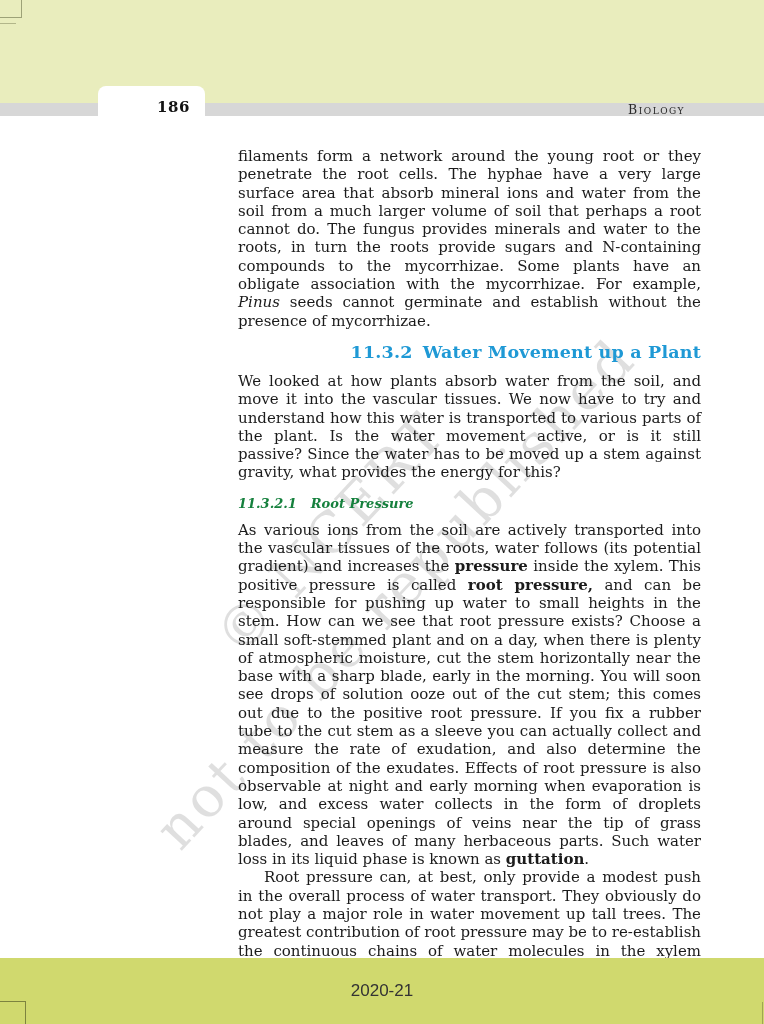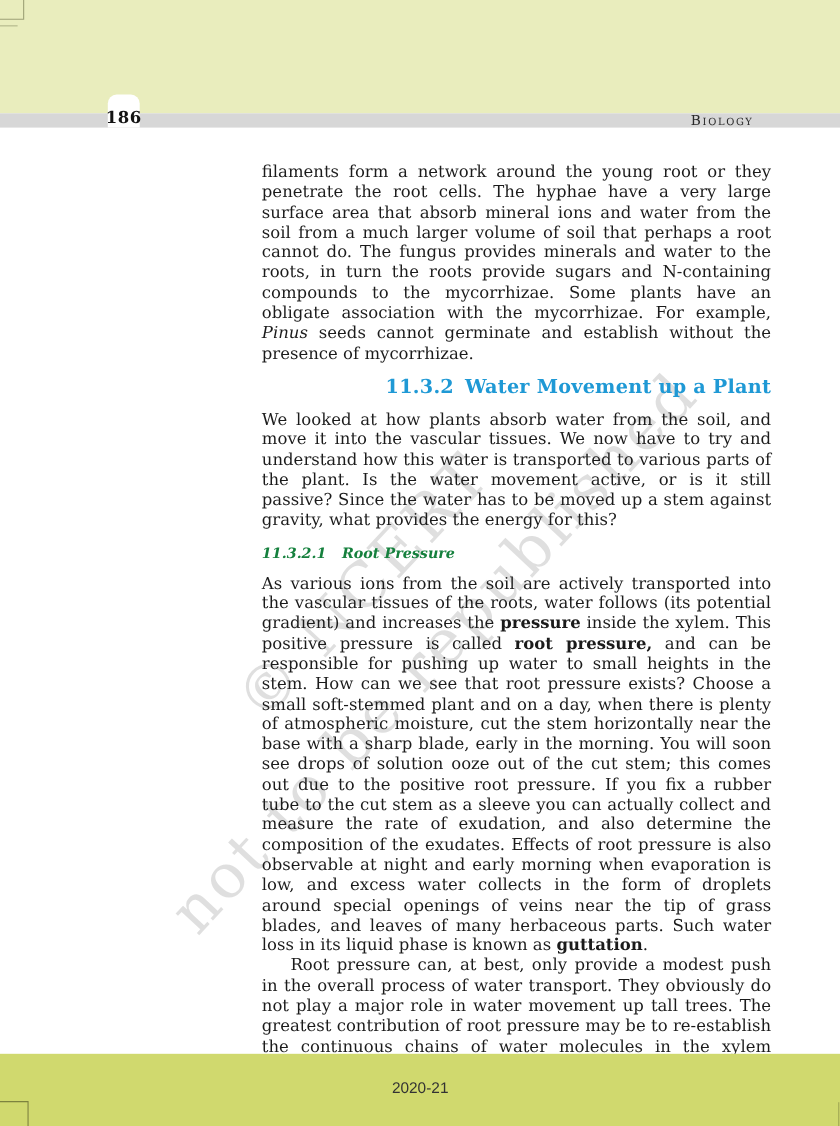--- a/index.html
+++ b/index.html
@@ -28,24 +28,24 @@
     border-top: 1px solid rgba(95,100,62,.4);
   }
   
   .header-strip {
     position: absolute; top: 103px; left: 0;
     width: 764px; height: 13px;
     background: #d7d7d7;
   }
   .page-tab {
     position: absolute; left: 98px; top: -17px;
-    width: 29px; height: 30px;
+    width: 63px; height: 30px;
     background: #ffffff;
     border-radius: 8px 8px 0 0;
-    display: flex; align-items: flex-end; justify-content: center;
+    display: flex; align-items: flex-end; justify-content: center; padding-left: 44px;
   }
   .page-tab span {
     font-weight: bold; font-size: 15px; color: #141414;
     line-height: 1; padding-bottom: 1px;
     letter-spacing: .5px;
   }
   .running-head {
     position: absolute; right: 79px; top: 0;
     height: 19px; line-height: 13px;
     font-variant: small-caps;
@@ -98,21 +98,21 @@
   
   .footer-band {
     position: absolute; left: 0; top: 958px;
     width: 764px; height: 66px;
     background: #d0d96e;
   }
   .footer-year {
     position: absolute; top: 23px; left: 0; width: 100%;
     text-align: center;
     font-family: "Liberation Sans", sans-serif;
-    font-size: 14px; color: #333333;
+    font-size: 17px; color: #333333;
   }
   .crop-bl {
     position: absolute; bottom: 0; left: 0;
     width: 25px; height: 22px;
     border-top: 1px solid rgba(110,115,55,.85);
     border-right: 1px solid rgba(110,115,55,.85);
   }
   .crop-br {
     position: absolute; bottom: 0; right: 1px;
     width: 0; height: 22px;

